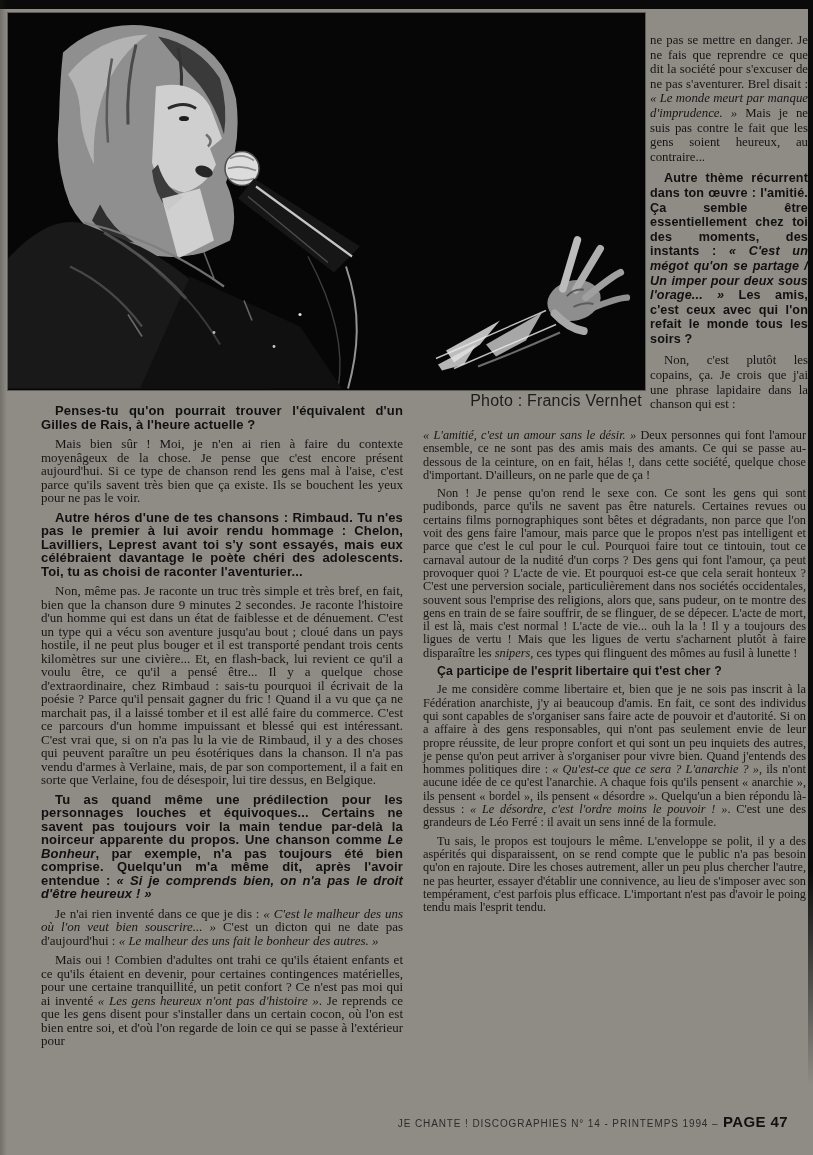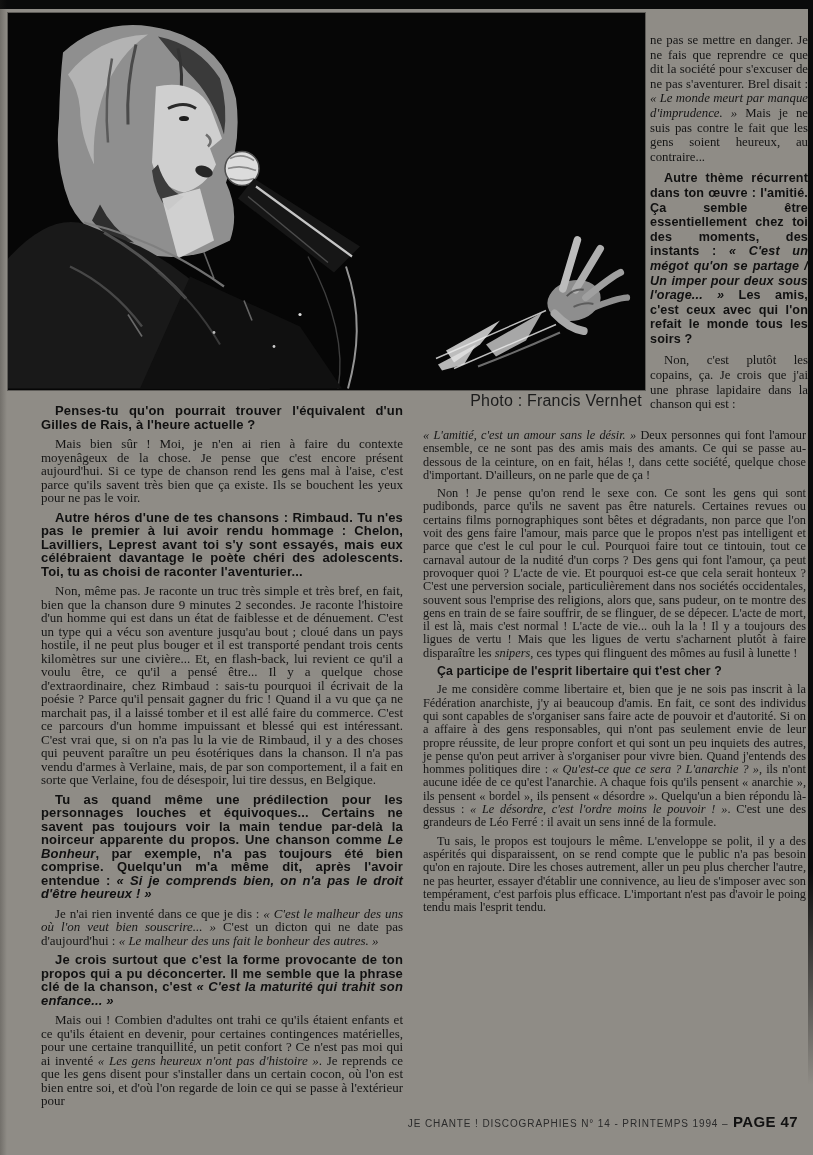--- a/index.html
+++ b/index.html
@@ -24,21 +24,21 @@
   .col p{margin:0 0 6px 0;text-indent:14px;text-align:justify;}
   .col p.noindent{text-indent:0;}
   .col p.q{font-family:"Liberation Sans",sans-serif;font-weight:bold;letter-spacing:.15px;color:#101010;}
   .it{font-style:italic;}
   .col-left{left:41px;top:404px;width:362px;font-size:13px;line-height:13.5px;}
   .col-right-narrow{left:650px;top:33px;width:158px;font-size:12.8px;line-height:14.6px;}
   .col-right-narrow p{margin-bottom:7px;}
   .col-right-narrow p.q{font-size:12.6px;}
   .col-right-wide{left:423px;top:429px;width:383px;font-size:12.3px;line-height:13.3px;}
   .col-right-wide p{margin-bottom:5px;}
-  .footer{position:absolute;left:312px;top:1113px;width:486px;text-align:right;white-space:nowrap;
+  .footer{position:absolute;left:302px;top:1113px;width:486px;text-align:right;white-space:nowrap;
     font-family:"Liberation Sans",sans-serif;color:#2b2b2b;}
   .footer .journal{font-size:10px;letter-spacing:.9px;}
   .footer .page-num{font-size:15px;font-weight:bold;letter-spacing:.4px;color:#111;}
 </style>
 </head>
 <body>
 
 <div class="page">
   <div class="top-edge"></div>
   <div class="left-edge"></div>
@@ -118,21 +118,20 @@
 
   <div class="photo-caption">Photo : Francis Vernhet</div>
 
   <div class="col col-left">
       <p class="q"><span>Penses-tu qu'on pourrait trouver l'équivalent d'un Gilles de Rais, à l'heure actuelle&nbsp;?</span></p>
       <p class="a"><span>Mais bien sûr&nbsp;! Moi, je n'en ai rien à faire du contexte moyenâgeux de la chose. Je pense que c'est encore présent aujourd'hui. Si ce type de chanson rend les gens mal à l'aise, c'est parce qu'ils savent très bien que ça existe. Ils se bouchent les yeux pour ne pas le voir.</span></p>
       <p class="q"><span>Autre héros d'une de tes chansons&nbsp;: Rimbaud. Tu n'es pas le premier à lui avoir rendu hommage&nbsp;: Chelon, Lavilliers, Leprest avant toi s'y sont essayés, mais eux célébraient davantage le poète chéri des adolescents. Toi, tu as choisi de raconter l'aventurier...</span></p>
       <p class="a"><span>Non, même pas. Je raconte un truc très simple et très bref, en fait, bien que la chanson dure 9 minutes 2 secondes. Je raconte l'histoire d'un homme qui est dans un état de faiblesse et de dénuement. C'est un type qui a vécu son aventure jusqu'au bout&nbsp;; cloué dans un pays hostile, il ne peut plus bouger et il est transporté pendant trois cents kilomètres sur une civière... Et, en flash-back, lui revient ce qu'il a voulu être, ce qu'il a pensé être... Il y a quelque chose d'extraordinaire, chez Rimbaud&nbsp;: sais-tu pourquoi il écrivait de la poésie&nbsp;? Parce qu'il pensait gagner du fric&nbsp;! Quand il a vu que ça ne marchait pas, il a laissé tomber et il est allé faire du commerce. C'est ce parcours d'un homme impuissant et blessé qui est intéressant. C'est vrai que, si on n'a pas lu la vie de Rimbaud, il y a des choses qui peuvent paraître un peu ésotériques dans la chanson. Il n'a pas vendu d'armes à Verlaine, mais, de par son comportement, il a fait en sorte que Verlaine, fou de désespoir, lui tire dessus, en Belgique.</span></p>
       <p class="q"><span>Tu as quand même une prédilection pour les personnages louches et équivoques... Certains ne savent pas toujours voir la main tendue par-delà la noirceur apparente du propos. Une chanson comme </span><span class="it">Le Bonheur</span><span>, par exemple, n'a pas toujours été bien comprise. Quelqu'un m'a même dit, après l'avoir entendue&nbsp;: </span><span class="it">«&nbsp;Si je comprends bien, on n'a pas le droit d'être heureux&nbsp;!&nbsp;»</span></p>
       <p class="a"><span>Je n'ai rien inventé dans ce que je dis&nbsp;: </span><span class="it">«&nbsp;C'est le malheur des uns où l'on veut bien souscrire...&nbsp;»</span><span> C'est un dicton qui ne date pas d'aujourd'hui&nbsp;: </span><span class="it">«&nbsp;Le malheur des uns fait le bonheur des autres.&nbsp;»</span></p>
-      <p class="q"><span>Je crois surtout que c'est la forme provocante de ton propos qui a pu déconcerter. Il me semble que la phrase clé de la chanson, c'est </span><span class="it">«&nbsp;C'est la maturité qui trahit son enfance...&nbsp;»</span></p>
       <p class="a"><span>Mais oui&nbsp;! Combien d'adultes ont trahi ce qu'ils étaient enfants et ce qu'ils étaient en devenir, pour certaines contingences matérielles, pour une certaine tranquillité, un petit confort&nbsp;? Ce n'est pas moi qui ai inventé </span><span class="it">«&nbsp;Les gens heureux n'ont pas d'histoire&nbsp;»</span><span>. Je reprends ce que les gens disent pour s'installer dans un certain cocon, où l'on est bien entre soi, et d'où l'on regarde de loin ce qui se passe à l'extérieur pour</span></p>
     </div>
   <div class="col col-right-narrow">
       <p class="a noindent"><span>ne pas se mettre en danger. Je ne fais que reprendre ce que dit la société pour s'excuser de ne pas s'aventurer. Brel disait&nbsp;: </span><span class="it">«&nbsp;Le monde meurt par manque d'imprudence.&nbsp;»</span><span> Mais je ne suis pas contre le fait que les gens soient heureux, au contraire...</span></p>
       <p class="q"><span>Autre thème récurrent dans ton œuvre&nbsp;: l'amitié. Ça semble être essentiellement chez toi des moments, des instants&nbsp;: </span><span class="it">«&nbsp;C'est un mégot qu'on se partage / Un imper pour deux sous l'orage...&nbsp;»</span><span> Les amis, c'est ceux avec qui l'on refait le monde tous les soirs&nbsp;?</span></p>
       <p class="a"><span>Non, c'est plutôt les copains, ça. Je crois que j'ai une phrase lapidaire dans la chanson qui est&nbsp;:</span></p>
     </div>
   <div class="col col-right-wide">
       <p class="a noindent"><span class="it">«&nbsp;L'amitié, c'est un amour sans le désir.&nbsp;»</span><span> Deux personnes qui font l'amour ensemble, ce ne sont pas des amis mais des amants. Ce qui se passe au-dessous de la ceinture, on en fait, hélas&nbsp;!, dans cette société, quelque chose d'important. D'ailleurs, on ne parle que de ça&nbsp;!</span></p>
       <p class="a"><span>Non&nbsp;! Je pense qu'on rend le sexe con. Ce sont les gens qui sont pudibonds, parce qu'ils ne savent pas être naturels. Certaines revues ou certains films pornographiques sont bêtes et dégradants, non parce que l'on voit des gens faire l'amour, mais parce que le propos n'est pas intelligent et parce que c'est le cul pour le cul. Pourquoi faire tout ce tintouin, tout ce carnaval autour de la nudité d'un corps&nbsp;? Des gens qui font l'amour, ça peut provoquer quoi&nbsp;? L'acte de vie. Et pourquoi est-ce que cela serait honteux&nbsp;? C'est une perversion sociale, particulièrement dans nos sociétés occidentales, souvent sous l'emprise des religions, alors que, sans pudeur, on te montre des gens en train de se faire souffrir, de se flinguer, de se dépecer. L'acte de mort, il est là, mais c'est normal&nbsp;! L'acte de vie... ouh la la&nbsp;! Il y a toujours des ligues de vertu&nbsp;! Mais que les ligues de vertu s'acharnent plutôt à faire disparaître les </span><span class="it">snipers</span><span>, ces types qui flinguent des mômes au fusil à lunette&nbsp;!</span></p>

